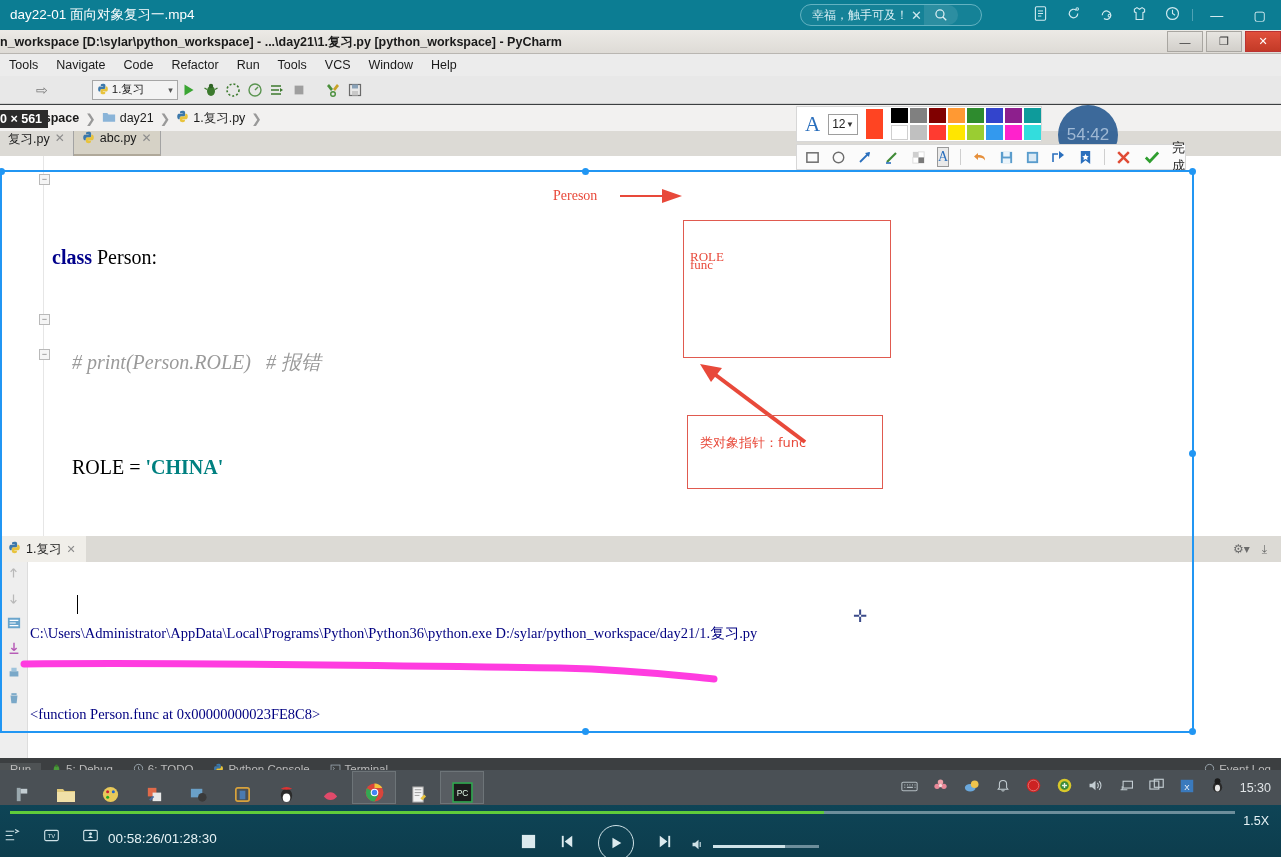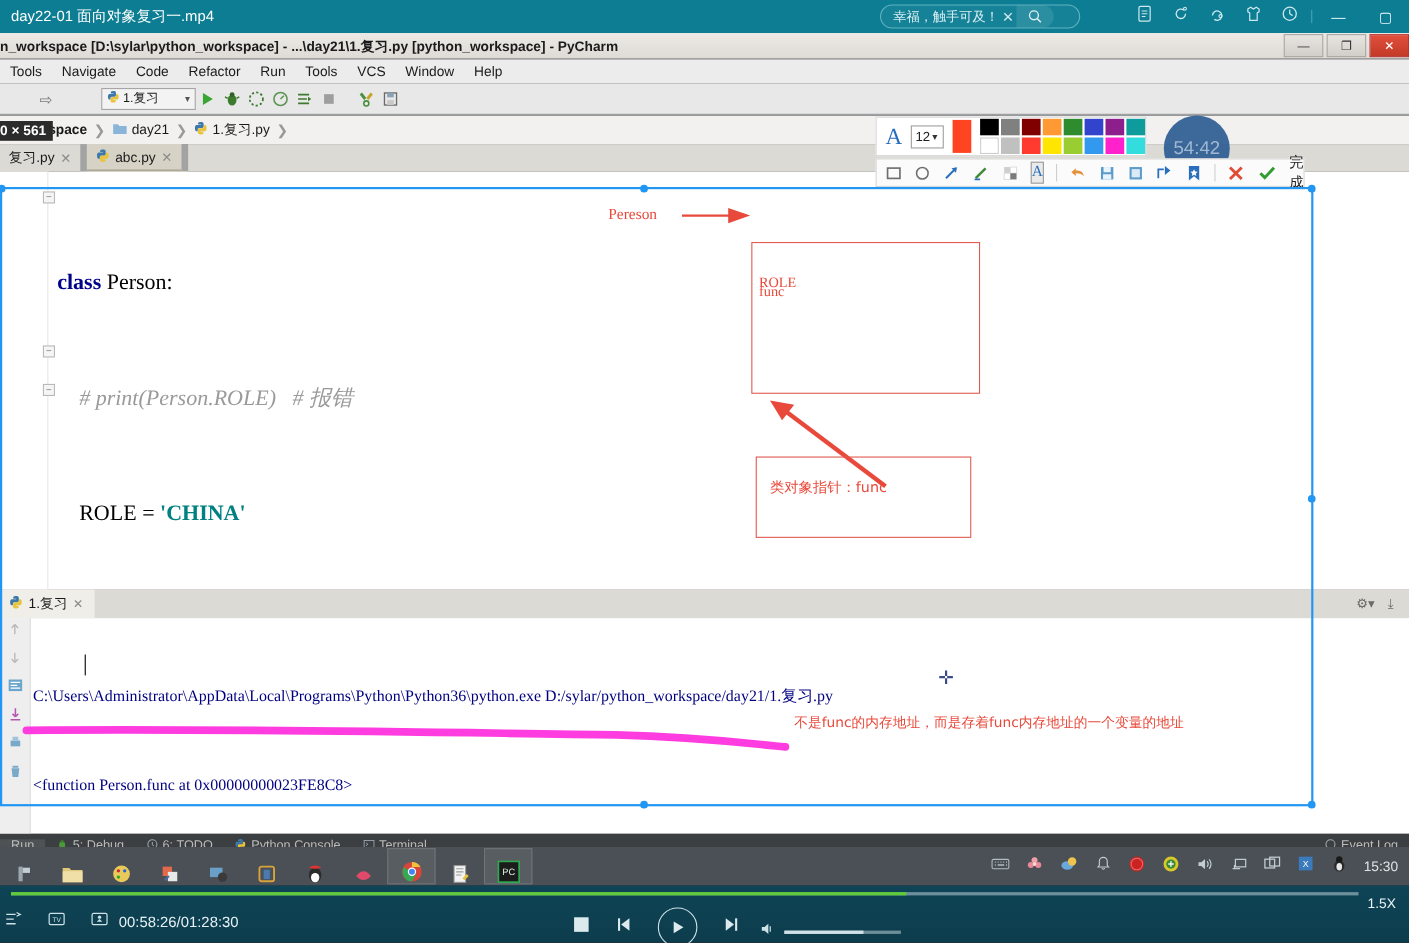--- a/index.html
+++ b/index.html
@@ -111,23 +111,23 @@
     font-size: 12.5px; color: #1a1a1a;
   }
   .crumb { display: flex; align-items: center; gap: 4px; padding-right: 6px; }
   .crumb .sepc { color: #999; margin-left: 2px; }
 
   .pc-tabs {
     position: absolute; left: 0; top: 101px; width: 1281px; height: 25px;
     background: #dcdad5; display: flex; align-items: flex-end;
   }
   .pc-tab {
-    height: 25px; display: flex; align-items: center; gap: 5px;
+    height: 25px; display: flex; gap: 5px;
     padding: 0 8px; font-size: 12.5px; color: #1a1a1a;
-    border-right: 6px solid #a3a3a3;
+    border-right: 1px solid #a3a3a3;
   }
   .pc-tab.active { background: #d6d2c6; border-bottom: 2px solid #b0a99a; }
   .pc-tab .xx { color: #8b8b8b; font-size: 12px; }
 
   
   .editor {
     position: absolute; left: 0; top: 126px; width: 1281px; height: 380px;
     background: #ffffff;
   }
   .ed-gutter {
@@ -559,21 +559,20 @@
       </div>
 
       <div style="position:absolute;left:77px;top:59px;width:1px;height:19px;background:#000;"></div>
 
       <div style="position:absolute;left:853px;top:70px;color:#3a4a8a;font-size:17px;">✛</div>
 
       <svg class="pinkline" width="1281" height="222" style="left:0;top:0">
         <path d="M24 128 C 200 126, 400 130, 560 132 C 640 134, 680 140, 714 143" stroke="#ff3ce0" stroke-width="7" fill="none" stroke-linecap="round"></path>
       </svg>
 
-      <div class="redcn" style="left:722px; top:113px;">不是func的内存地址，而是存着func内存地址的一个变量的地址</div>
     </div>
 
     <div class="pc-bottombar">
       <div class="bt" style="background:#4e5254;">
         <span>Run</span>
       </div>
       <div class="bt">
         <span><svg width="11" height="11" viewBox="0 0 16 16">
               <ellipse cx="8" cy="9" rx="4" ry="5" fill="#4a9a3a"></ellipse>
               <circle cx="8" cy="4" r="2" fill="#3a7a2a"></circle>

